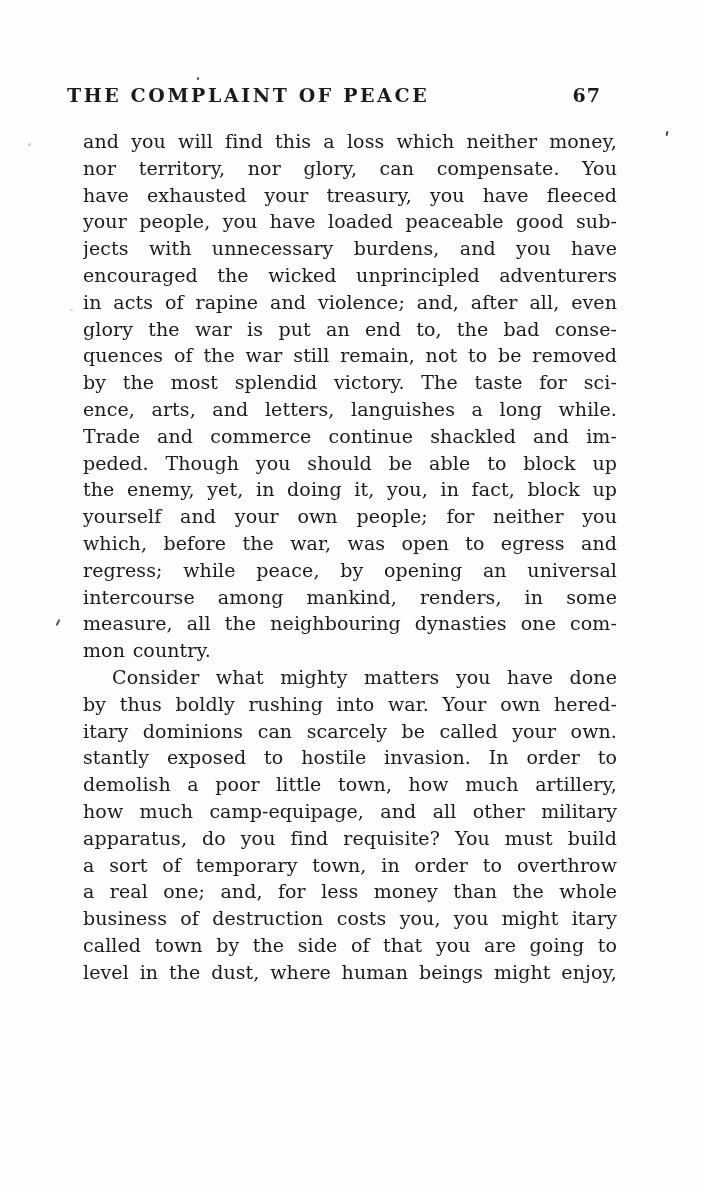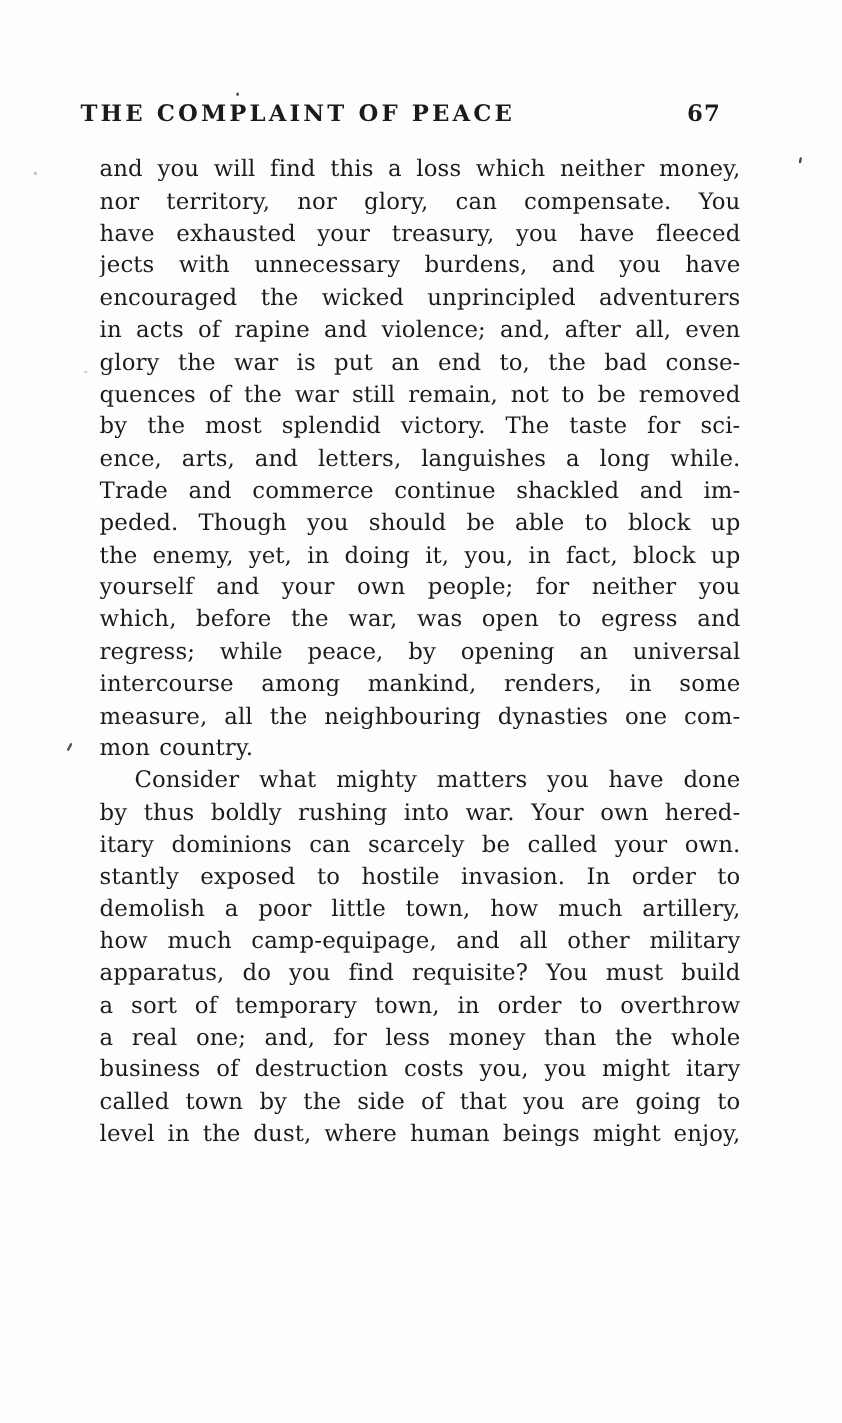--- a/index.html
+++ b/index.html
@@ -104,20 +104,21 @@
 
   <div class="page-header">
     <span class="page-title">THE COMPLAINT OF PEACE</span>
     <span class="page-number">67</span>
   </div>
 
   <div class="body-text">
     <div class="line">and you will find this a loss which neither money,</div>
     <div class="line">nor territory, nor glory, can compensate.  You</div>
     <div class="line">have exhausted your treasury, you have fleeced</div>
+    <div class="line">your people, you have loaded peaceable good sub-</div>
     <div class="line">jects with unnecessary burdens, and you have</div>
     <div class="line">encouraged the wicked unprincipled adventurers</div>
     <div class="line">in acts of rapine and violence; and, after all, even</div>
     <div class="line">glory the war is put an end to, the bad conse-</div>
     <div class="line">quences of the war still remain, not to be removed</div>
     <div class="line">by the most splendid victory.  The taste for sci-</div>
     <div class="line">ence, arts, and letters, languishes a long while.</div>
     <div class="line">Trade and commerce continue shackled and im-</div>
     <div class="line">peded.  Though you should be able to block up</div>
     <div class="line">the enemy, yet, in doing it, you, in fact, block up</div>

